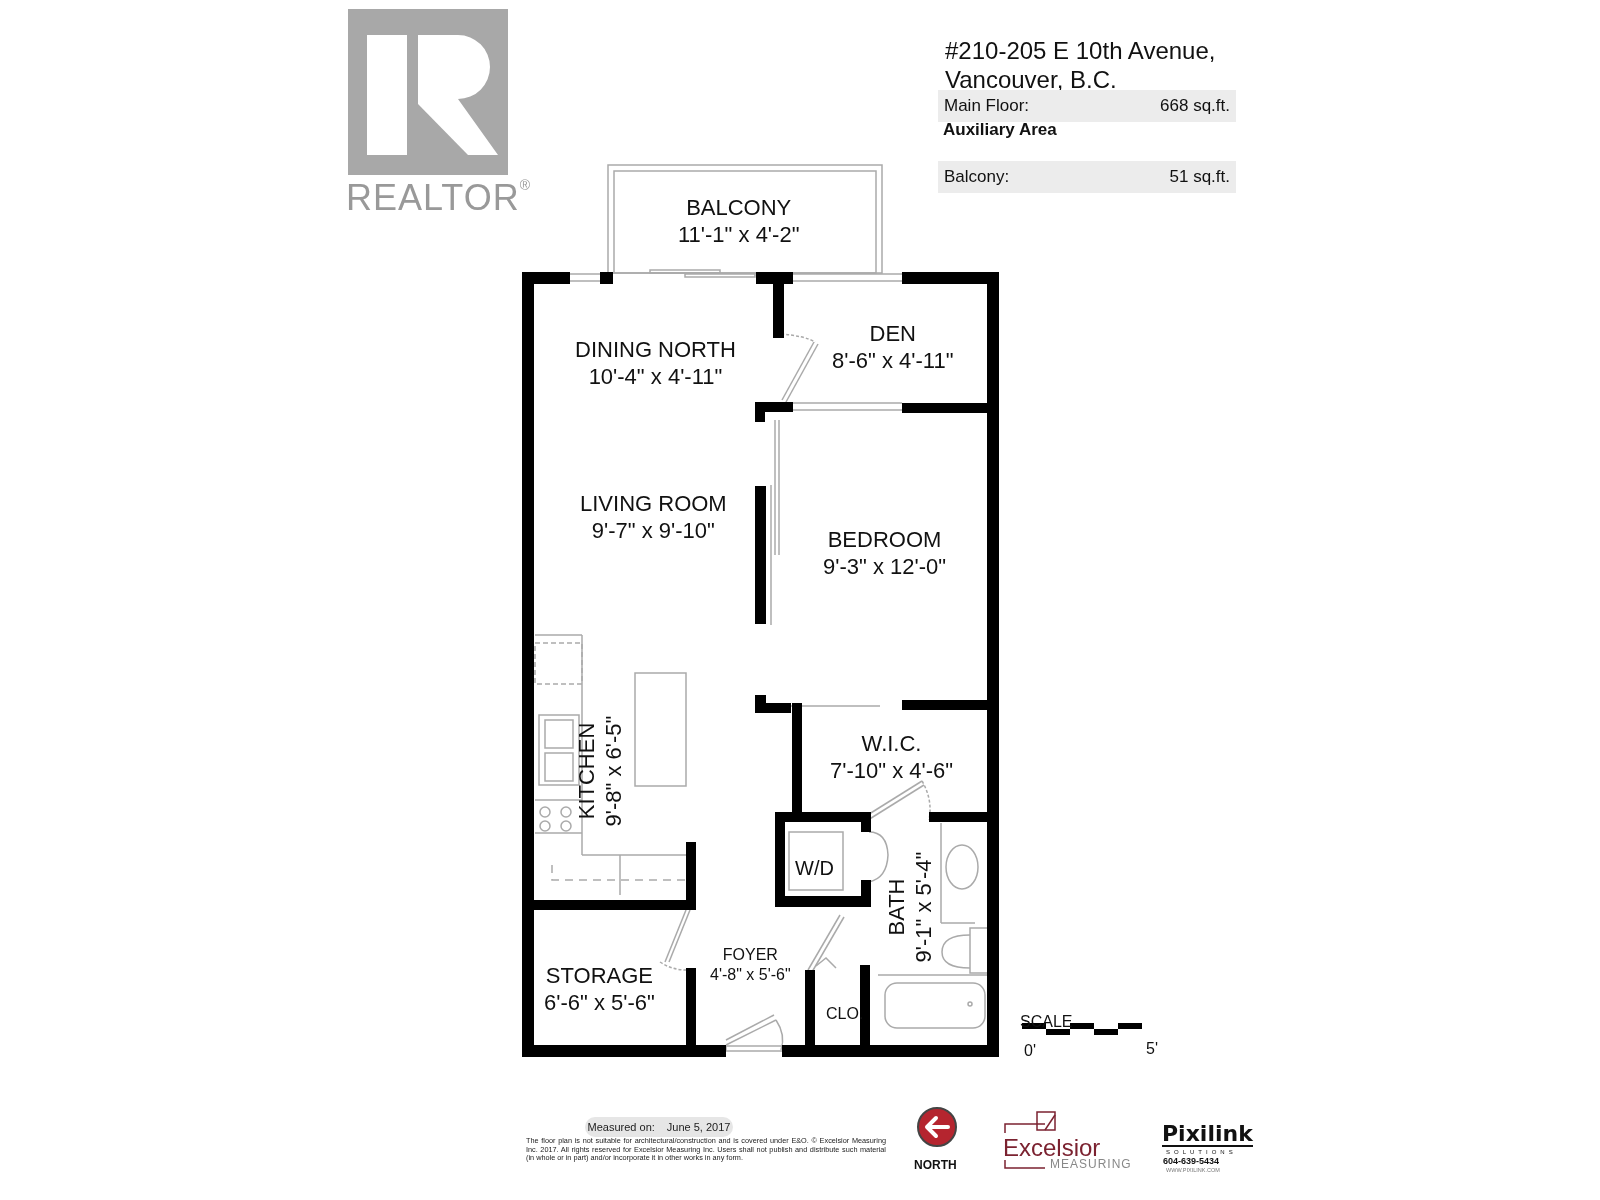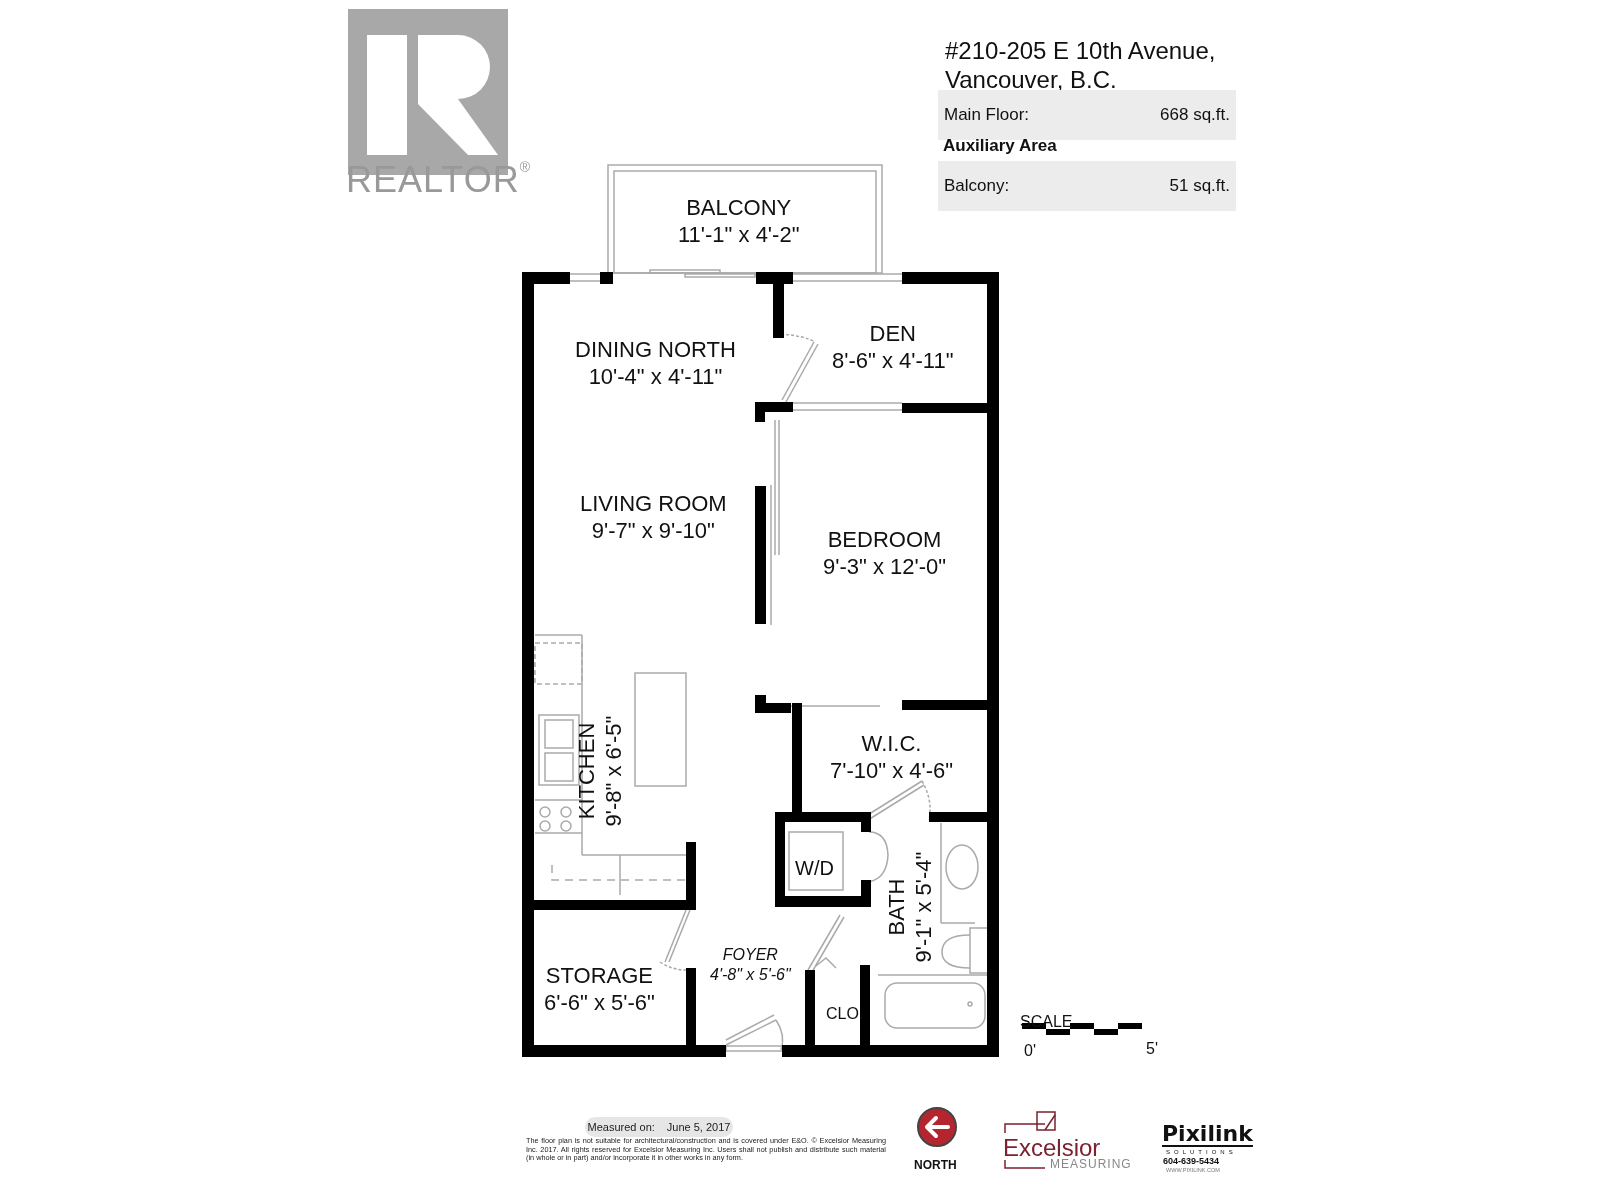--- a/index.html
+++ b/index.html
@@ -1,25 +1,25 @@
 <!DOCTYPE html>
 <html><head>
 <meta charset="utf-8">
 <style>
   html,body{margin:0;padding:0;background:#fff;}
   body{width:1600px;height:1200px;position:relative;overflow:hidden;font-family:"Liberation Sans","DejaVu Sans",sans-serif;color:#111;}
   .abs{position:absolute;}
   
   .realtor-box{left:348px;top:9px;width:160px;height:166px;background:#a8a8a8;}
-  .realtor-word{left:346px;top:159px;font-size:36px;color:#999;letter-spacing:1px;font-weight:400;}
+  .realtor-word{left:346px;top:177px;font-size:36px;color:#999;letter-spacing:1px;font-weight:400;}
   .realtor-word sup{font-size:14px;vertical-align:top;}
   
   .addr{left:945px;top:36px;font-size:24px;line-height:29px;color:#111;}
-  .info-row{left:938px;width:298px;height:50px;background:#ececec;font-size:17px;display:flex;justify-content:space-between;align-items:center;padding:0 6px;box-sizing:border-box;}
-  .aux-title{left:943px;top:136px;font-size:17px;font-weight:bold;}
+  .info-row{left:938px;width:298px;height:32px;background:#ececec;font-size:17px;display:flex;justify-content:space-between;align-items:center;padding:0 6px;box-sizing:border-box;}
+  .aux-title{left:943px;top:120px;font-size:17px;font-weight:bold;}
   
   svg.plan{position:absolute;left:0;top:0;}
   .room-label{position:absolute;text-align:center;font-size:22px;line-height:27px;color:#111;white-space:nowrap;}
   .small-label{font-size:16px;line-height:20px;}
   
   .measured{left:585px;top:1117px;width:148px;height:20px;background:#e6e6e6;border-radius:10px;font-size:11px;display:flex;align-items:center;justify-content:center;gap:12px;color:#222;}
   .disclaimer{left:478px;top:1137px;width:360px;font-size:7.3px;line-height:8.5px;text-align:justify;color:#222;margin-left:48px;}
   .north-circle{left:917px;top:1107px;width:40px;height:40px;border-radius:50%;background:#b5252f;border:2px solid #444;box-sizing:border-box;}
   .north-text{left:914px;top:1158px;font-size:12px;font-weight:bold;}
   .excelsior{left:1003px;top:1134px;font-size:24px;color:#7b2230;}
@@ -216,21 +216,21 @@
 </div>
 <div class="room-label" style="left:795px;top:855px;font-size:20px;">W/D</div>
 <div class="room-label" style="left:855px;top:880px;transform:rotate(-90deg);transform-origin:center;">
   <div>BATH</div>
   <div>9'-1"  x  5'-4"</div>
 </div>
 <div class="room-label" style="left:544px;top:962px;">
   <div>STORAGE</div>
   <div>6'-6"  x  5'-6"</div>
 </div>
-<div class="room-label small-label" style="left:710px;top:945px;font-style:italic;">
+<div class="room-label small-label" style="left:710px;top:945px;">
   <div>FOYER</div>
   <div>4'-8" x 5'-6"</div>
 </div>
 <div class="room-label small-label" style="left:826px;top:1004px;">CLO.</div>
 
 <div class="abs scale-label">SCALE</div>
 <div class="abs scale-0">0'</div>
 <div class="abs scale-5">5'</div>
 
 <div class="abs measured">

